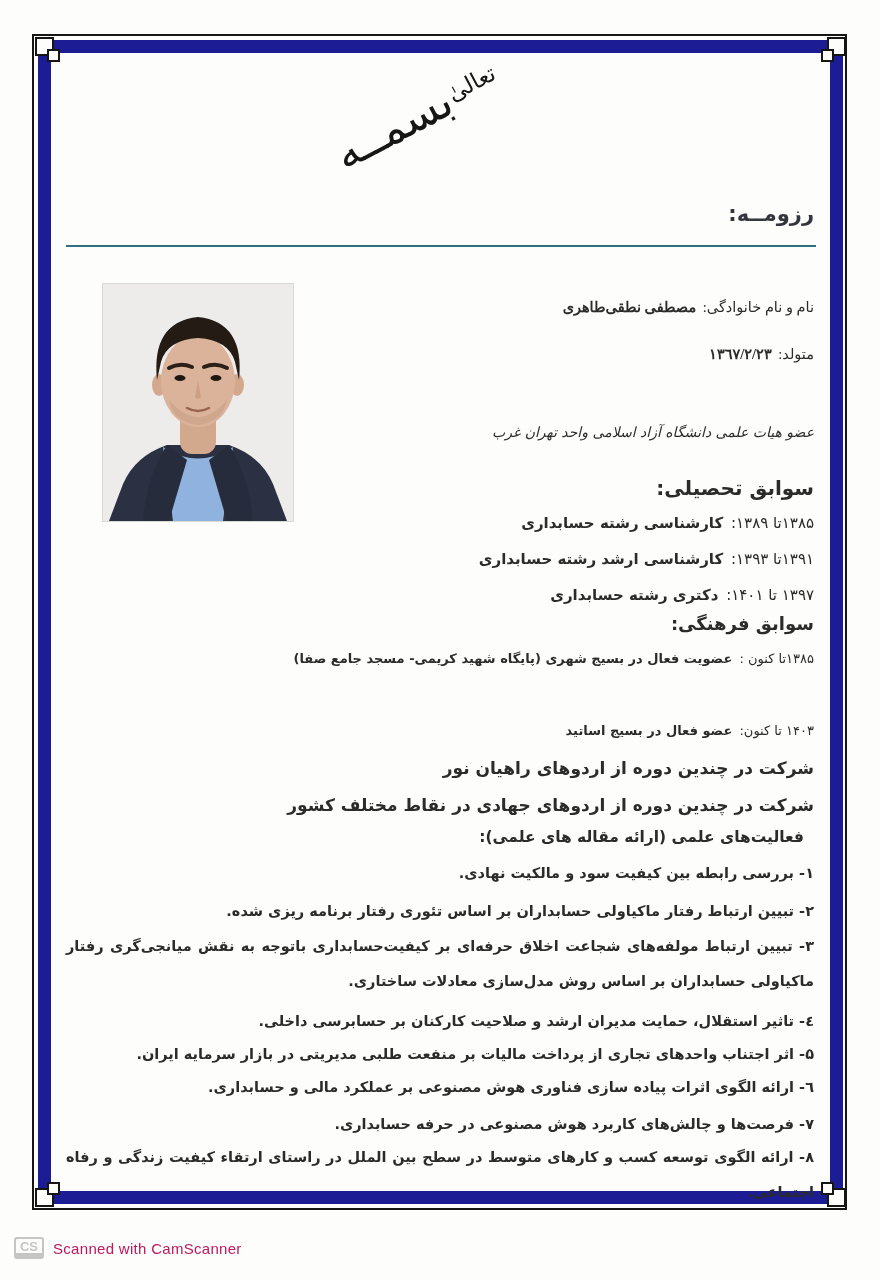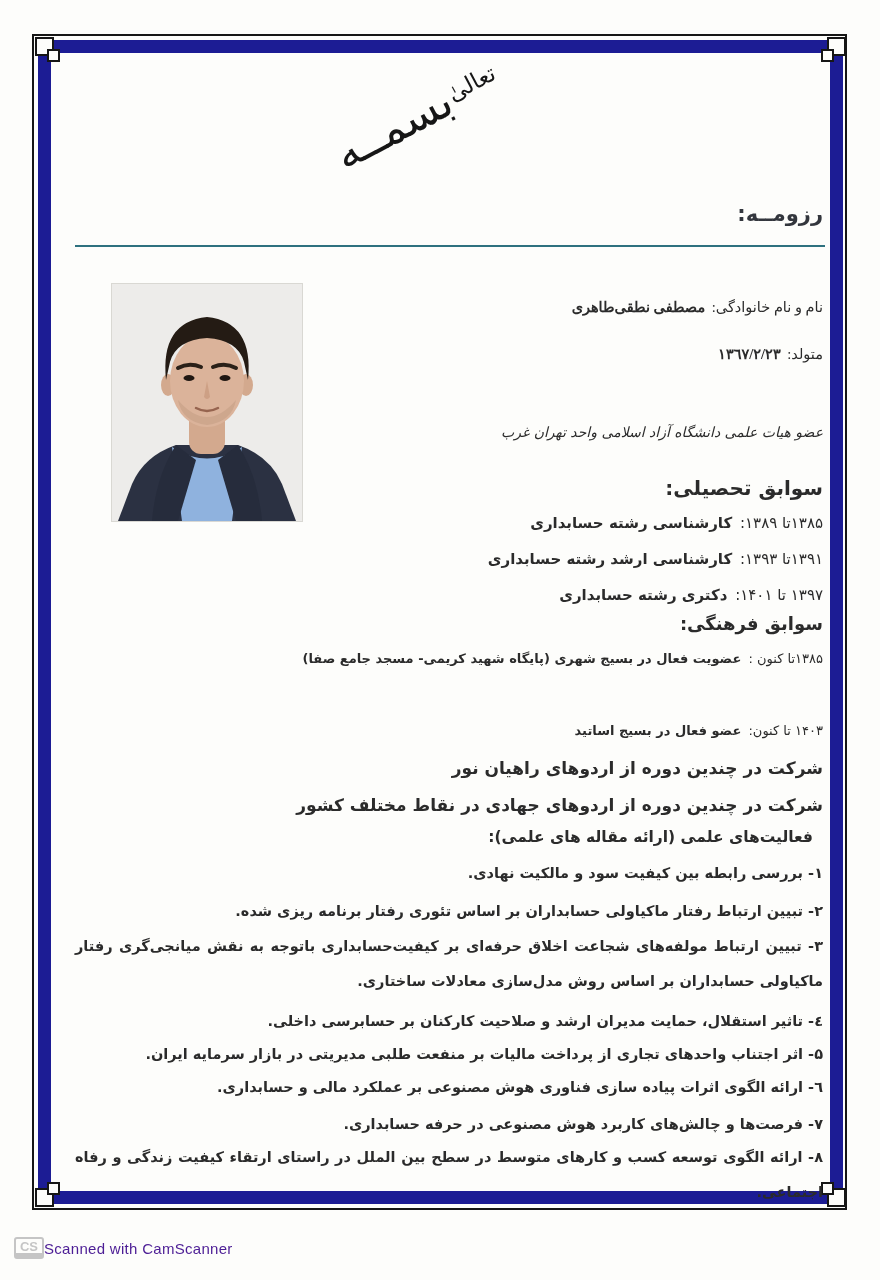--- a/index.html
+++ b/index.html
@@ -37,21 +37,21 @@
     font-size:44px; color:#161616; transform:rotate(-28deg);
     letter-spacing:2px;
   }
   .bism-top {
     position:absolute; left:446px; top:70px;
     font-size:23px; color:#161616; transform:rotate(-28deg);
   }
 
   
   .content {
-    position:absolute; left:75px; top:196px; width:748px; height:1000px;
+    position:absolute; left:66px; top:196px; width:748px; height:1000px;
     direction:rtl; color:#2b2b2b;
   }
   .ln { position:absolute; right:0; left:0; margin:0; text-align:right; direction:rtl; }
   .lbl { font-weight:normal; margin-left:3px; }
   .val { font-weight:bold; }
 
   .title { font-size:21px; font-weight:bold; color:#33363d; letter-spacing:1px; }
   .divider {
     position:absolute; top:49px; left:0; right:-2px;
     border-top:2px solid #2e717f;
@@ -71,30 +71,30 @@
   
   .photo {
     position:absolute; left:36px; top:87px; width:190px; height:237px;
     border:1px solid #d9d8d3; background:#edecea; overflow:hidden;
   }
   .photo svg { display:block; }
 
   
   .watermark {
     position:absolute; left:14px; top:1237px;
-    display:flex; align-items:center; 
+    display:flex; align-items:center; gap:9px;
     font-family:"Liberation Sans", sans-serif;
   }
   .cs-logo {
     width:30px; height:22px; box-sizing:border-box;
     border:2px solid #c5c5c5; border-bottom:6px solid #c5c5c5; border-radius:3px;
     color:#c5c5c5; font-weight:bold; font-size:13px;
     display:flex; align-items:center; justify-content:center;
   }
-  .wm-text { color:#4c1d95; font-size:15px; letter-spacing:0.3px; }
+  .wm-text { color:#be185d; font-size:15px; letter-spacing:0.3px; }
 </style>
 </head>
 <body>
 
 <div class="page">
 
   <div class="frame-outer"></div>
   <div class="frame-blue"></div>
   <div class="knot big k-tl-a"></div>
   <div class="knot small k-tl-b"></div>

